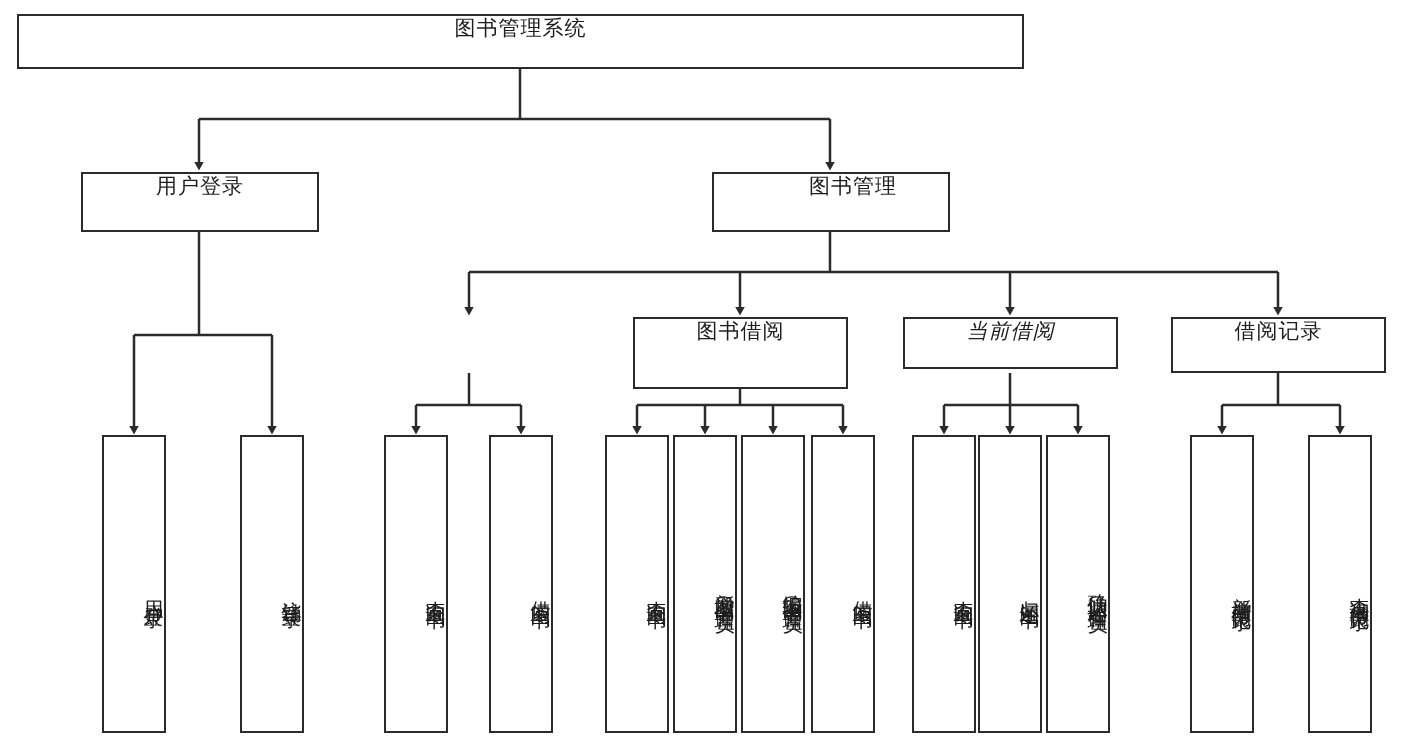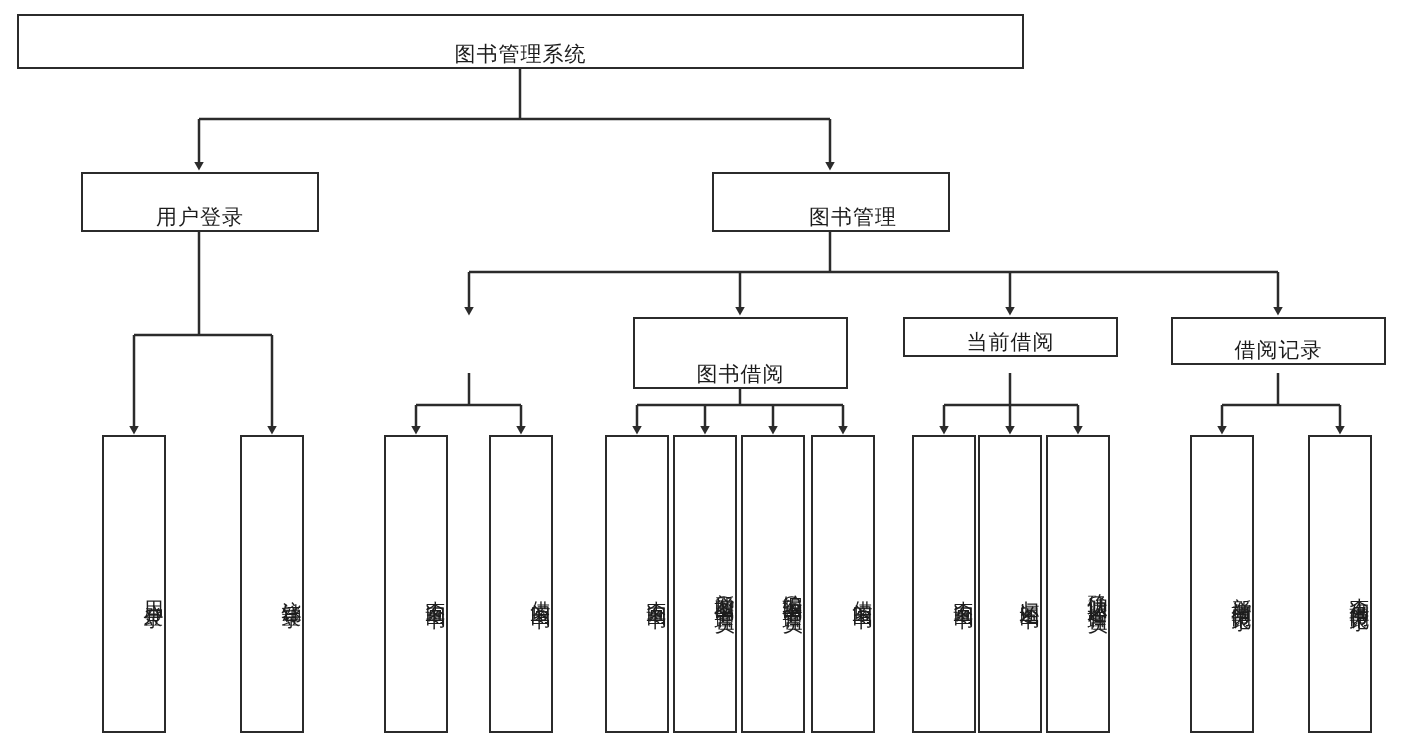--- a/index.html
+++ b/index.html
@@ -25,21 +25,21 @@
     width: 1405px;
     height: 747px;
     pointer-events: none;
   }
   .node {
     position: absolute;
     box-sizing: border-box;
     background: #ffffff;
     border: 2.5px solid #2b2b2b;
     display: flex;
-    align-items: flex-end;
+    align-items: flex-start;
     justify-content: center;
     color: #1c1c1c;
     z-index: 2;
   }
   .node.horiz {
     font-size: 21px;
     letter-spacing: 1px;
     line-height: 1.2;
   }
   .node.vert {
@@ -138,24 +138,24 @@
   <div class="node horiz" style="left:81px; top:172px; width:238px; height:60px;">
     <span class="label">用户登录</span>
   </div>
   <div class="node horiz" style="left:712px; top:172px; width:238px; height:60px;padding-left:44px;">
     <span class="label">图书管理</span>
   </div>
 
   <div class="node horiz" style="left:633px; top:317px; width:215px; height:72px;">
     <span class="label">图书借阅</span>
   </div>
-  <div class="node horiz" style="left:903px; top:317px; width:215px; height:40px;">
+  <div class="node horiz" style="left:903px; top:317px; width:215px; height:52px;font-style:italic;">
     <span class="label">当前借阅</span>
   </div>
-  <div class="node horiz" style="left:1171px; top:317px; width:215px; height:48px;">
+  <div class="node horiz" style="left:1171px; top:317px; width:215px; height:56px;">
     <span class="label">借阅记录</span>
   </div>
 
   <div class="node vert" style="left:102px; top:435px; width:64px; height:298px;">
     <span class="label">用户登录</span>
   </div>
   <div class="node vert" style="left:240px; top:435px; width:64px; height:298px;">
     <span class="label">注销登录</span>
   </div>
 

